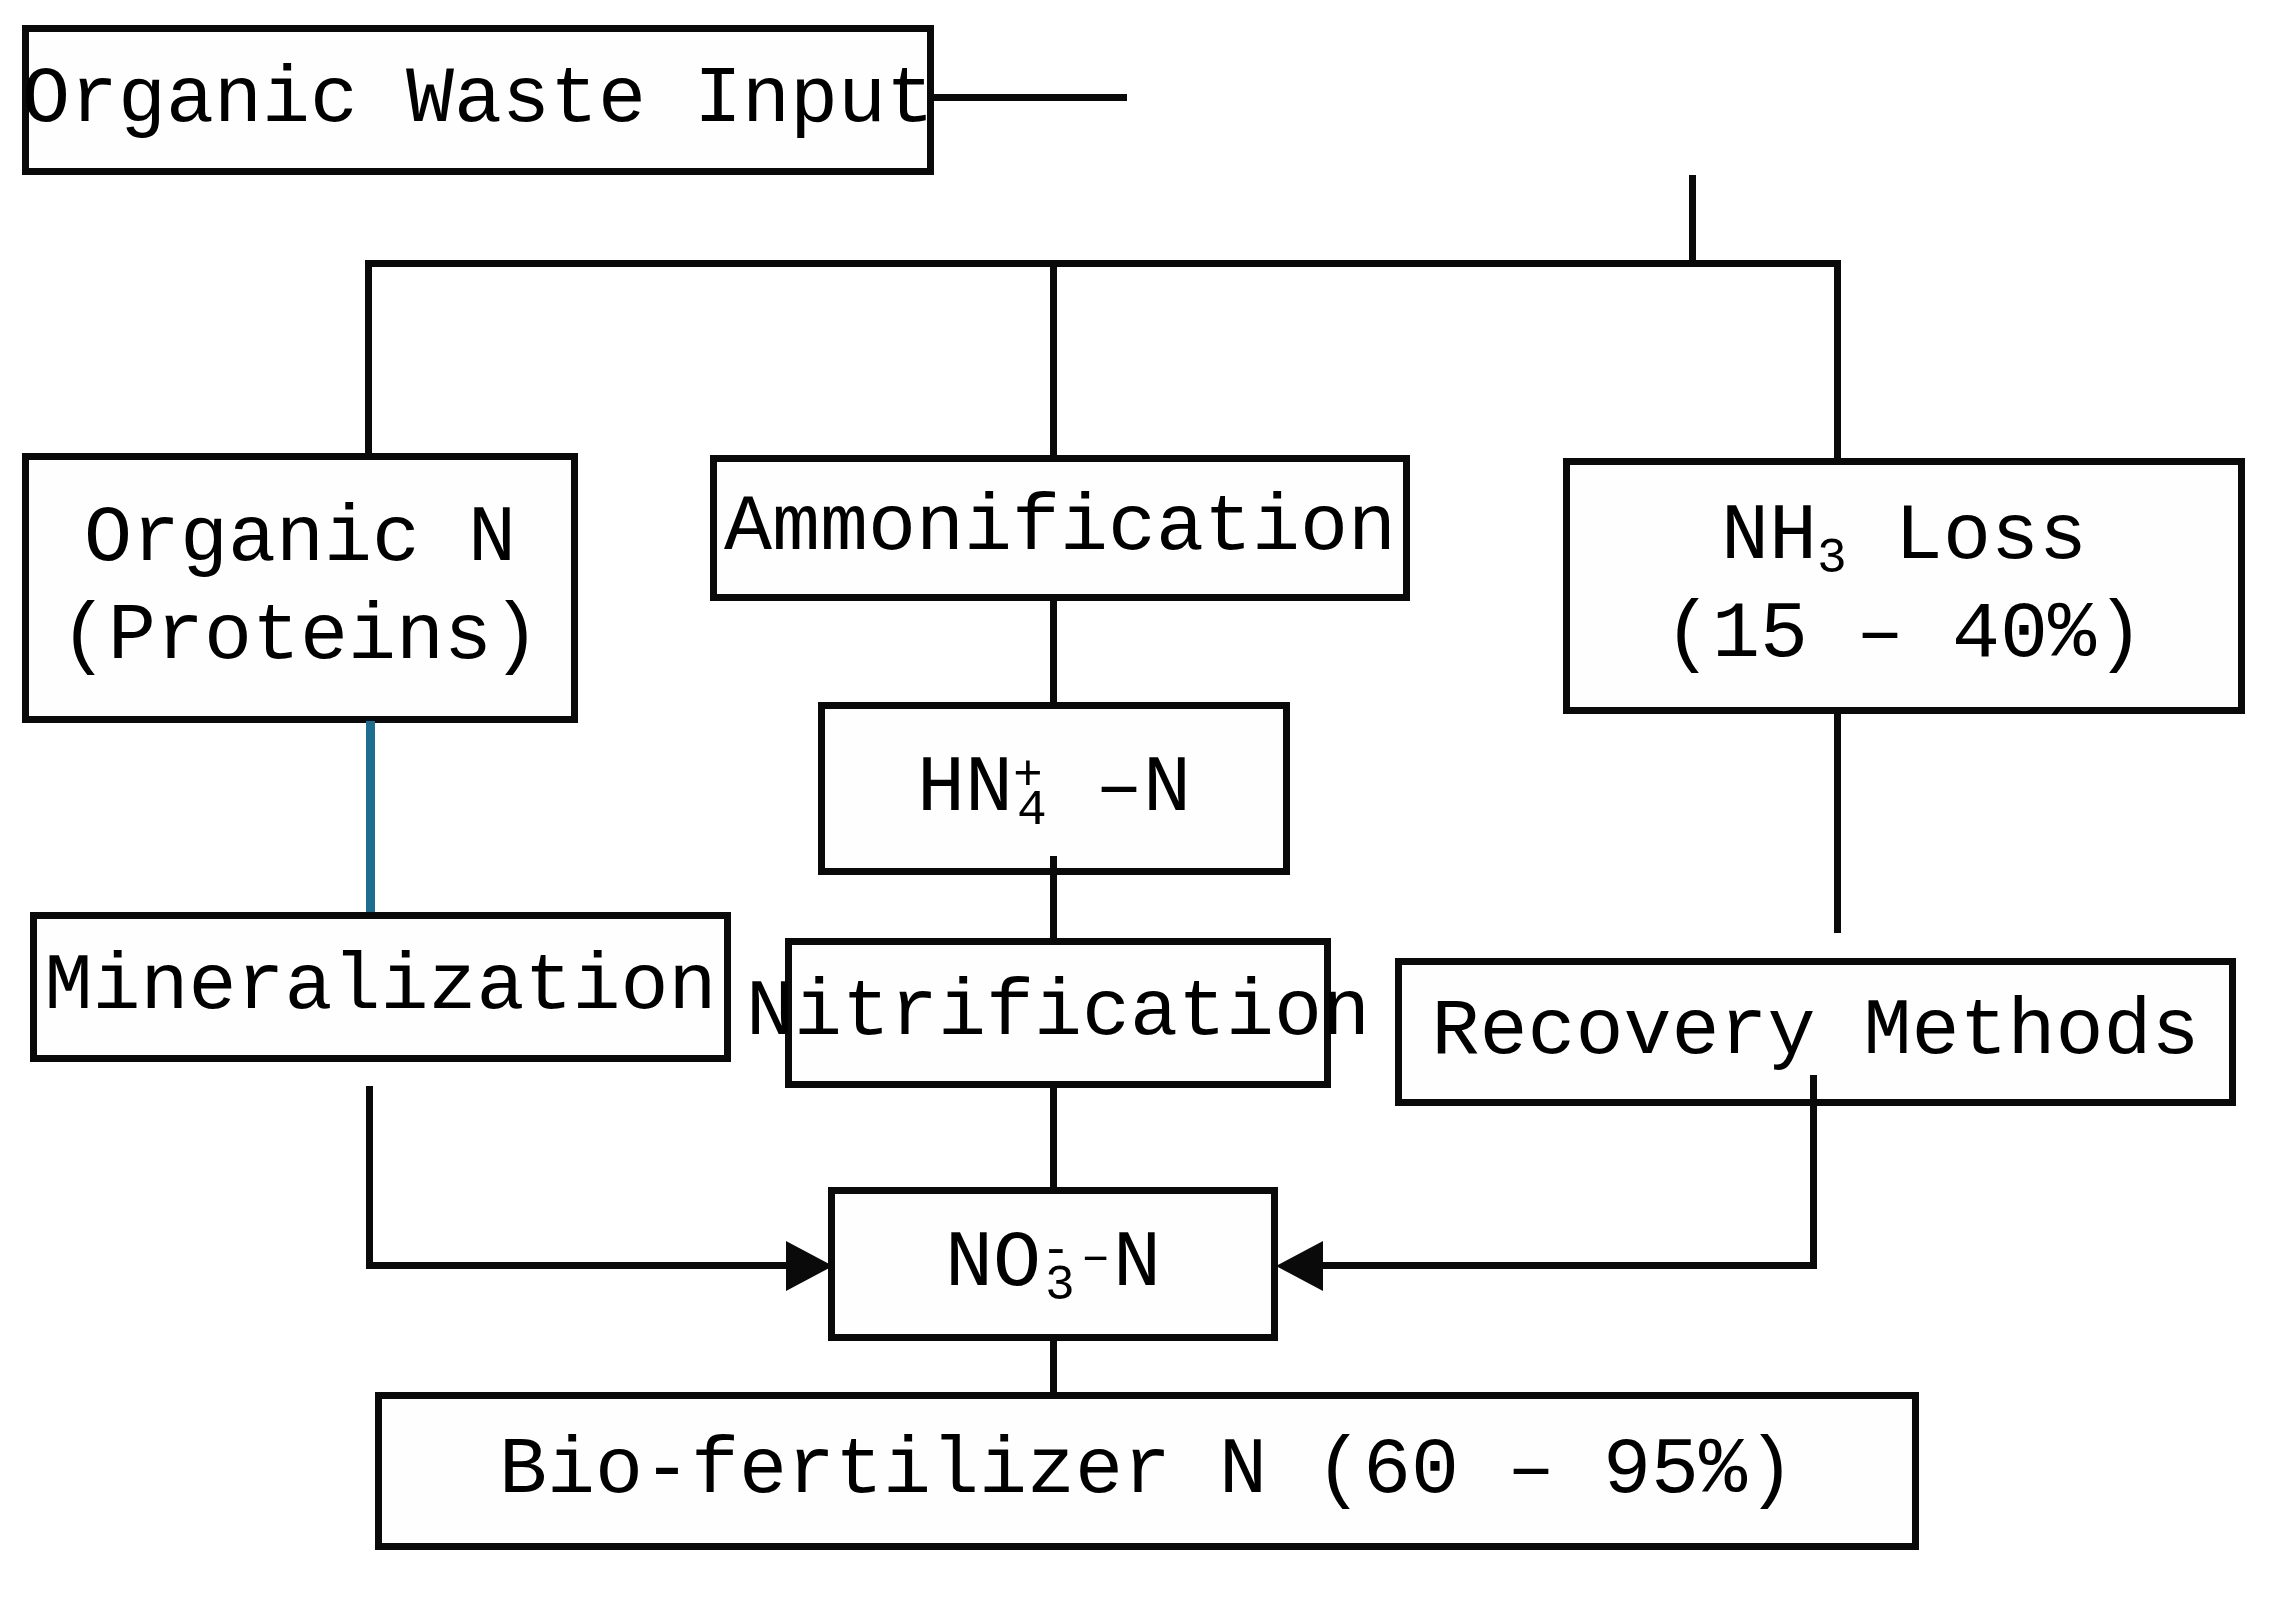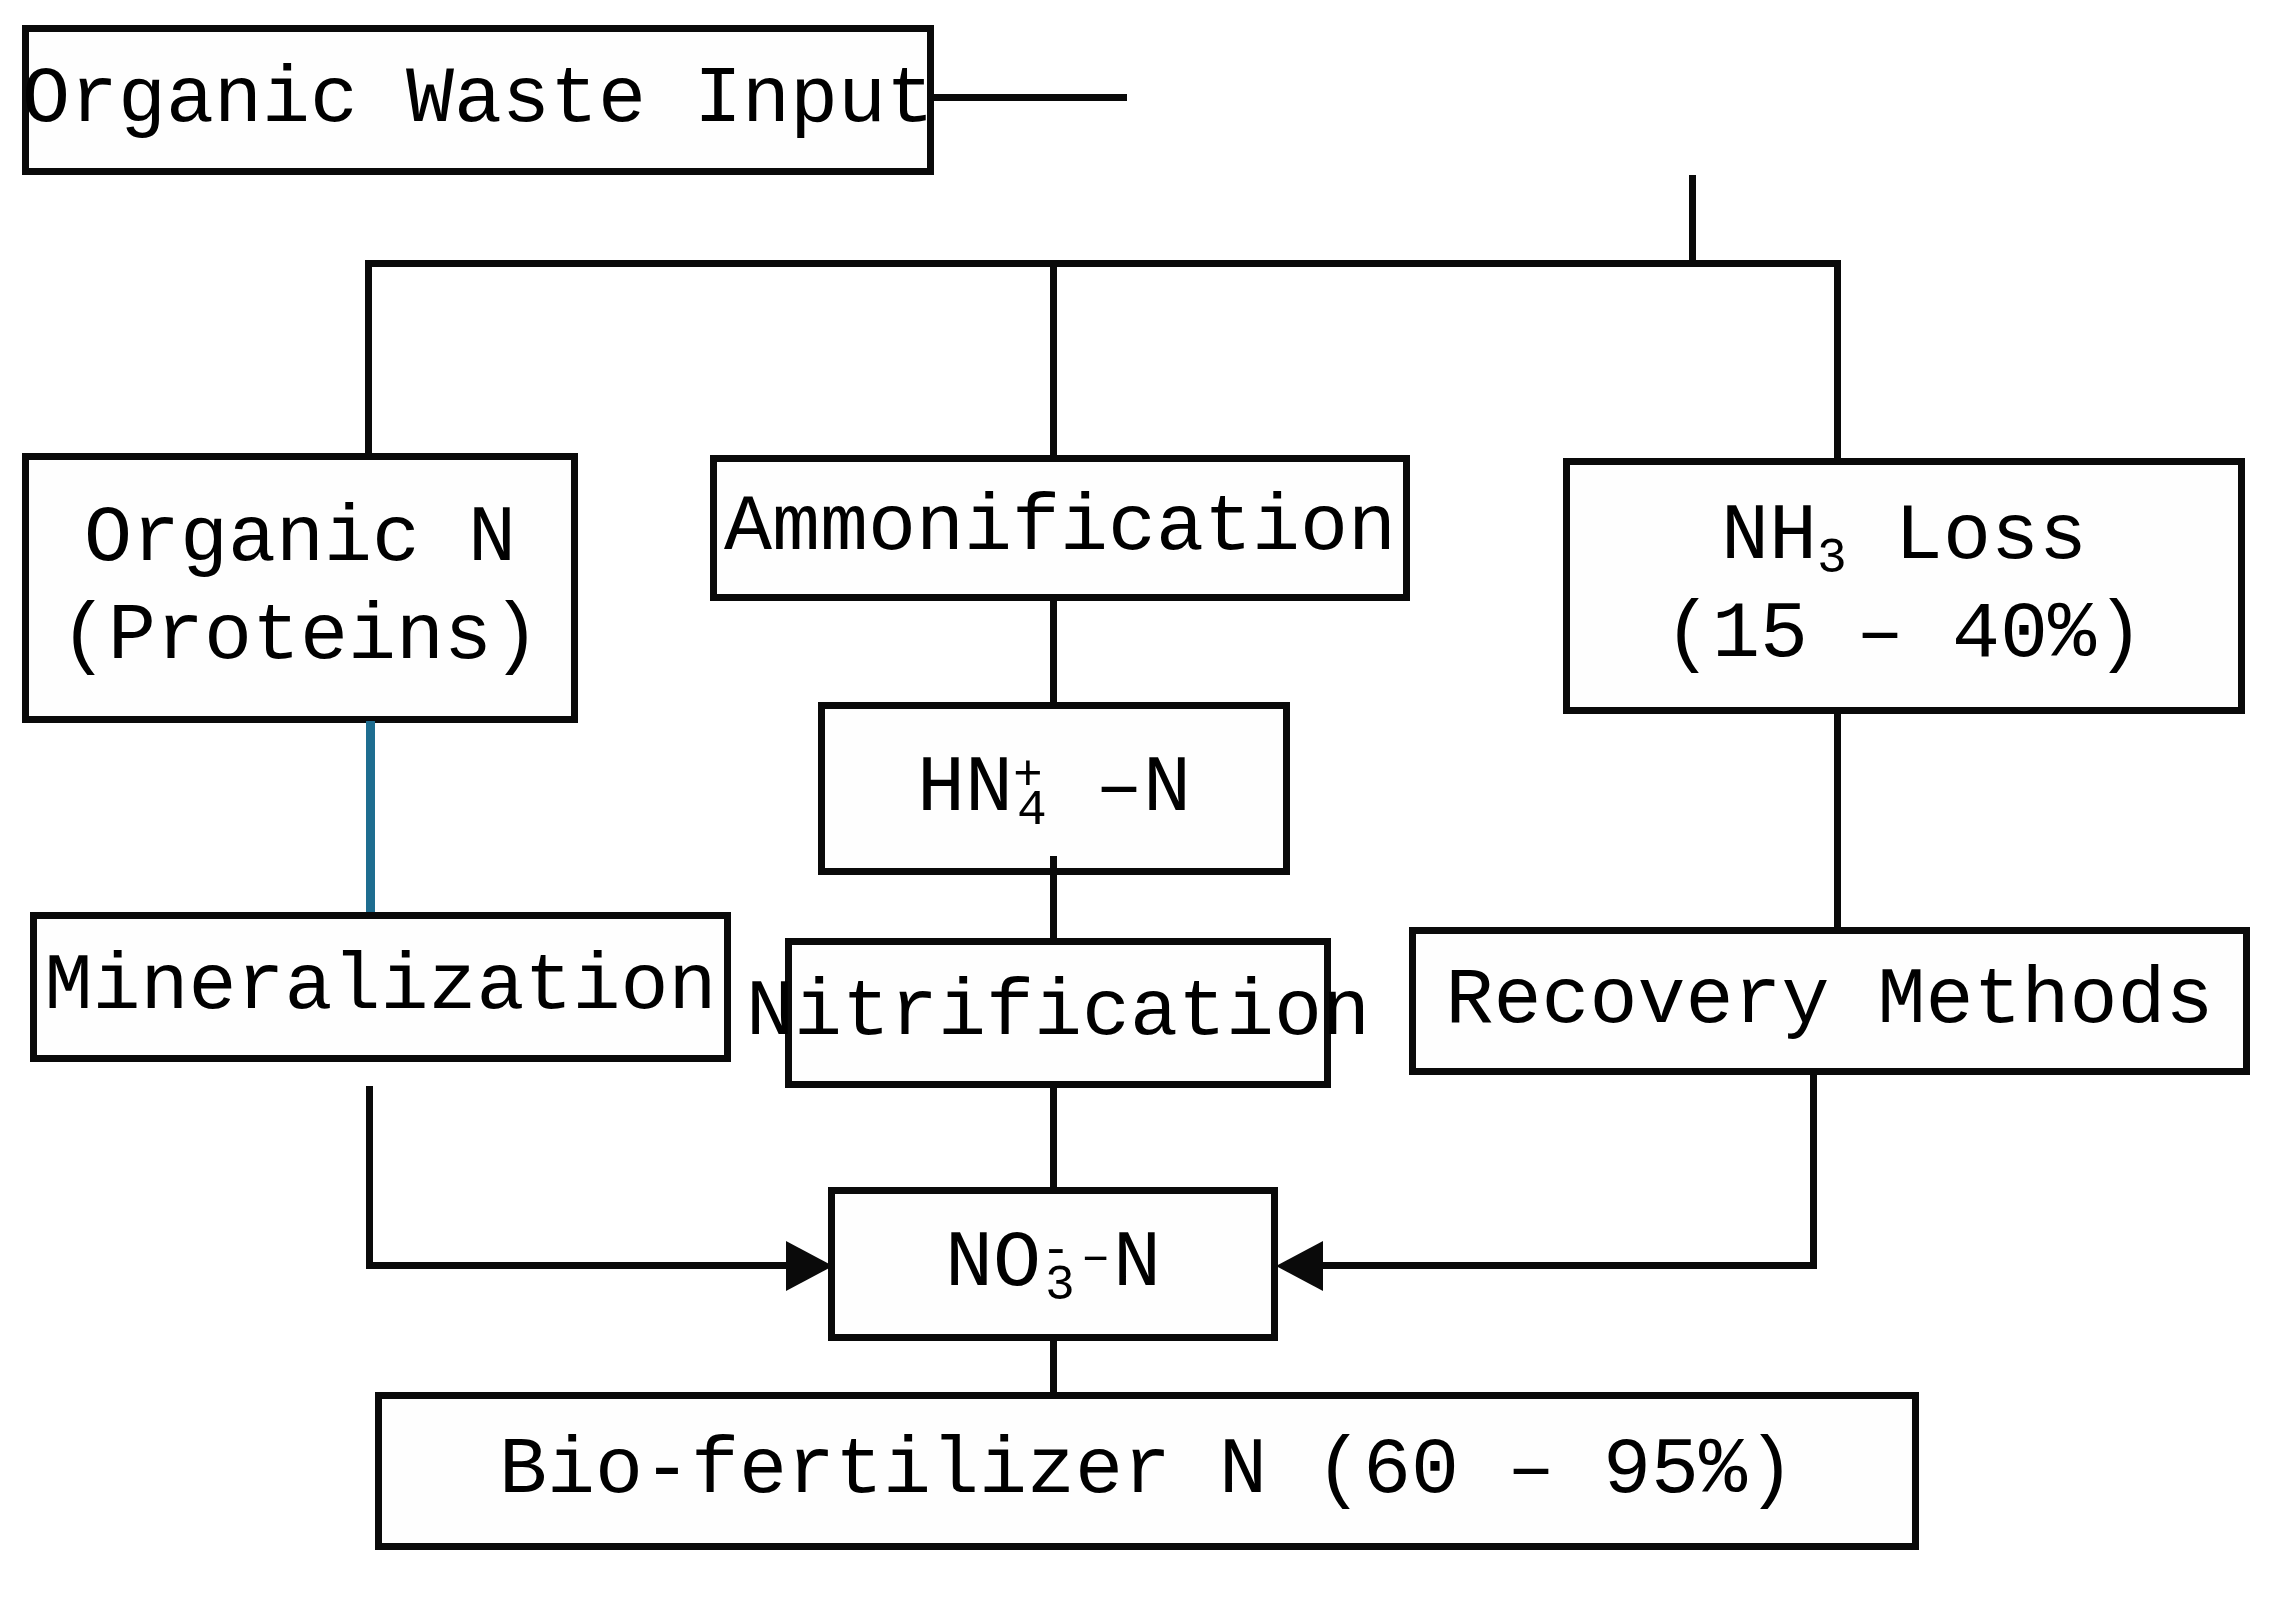--- a/index.html
+++ b/index.html
@@ -86,21 +86,21 @@
   <div class="vline" style="left:1050px;top:856px;width:7px;height:86px;"></div>
 
   <div class="box" style="left:22px;top:912px;width:701px;height:150px;margin-left:8px;">
     <span>Mineralization</span>
   </div>
 
   <div class="box" style="left:785px;top:938px;width:546px;height:150px;">
     <span>Nitrification</span>
   </div>
 
-  <div class="box" style="left:1395px;top:927px;width:841px;height:148px;margin-left:14px;">
+  <div class="box" style="left:1395px;top:958px;width:841px;height:148px;">
     <span>Recovery Methods</span>
   </div>
 
   <div class="vline" style="left:366px;top:1086px;width:7px;height:183px;"></div>
   <div class="hline" style="left:366px;top:1262px;width:424px;height:7px;"></div>
   <div class="arrow-r" style="left:786px;top:1241px;"></div>
 
   <div class="vline" style="left:1050px;top:1085px;width:7px;height:105px;"></div>
 
   <div class="vline" style="left:1810px;top:1075px;width:7px;height:193px;"></div>

